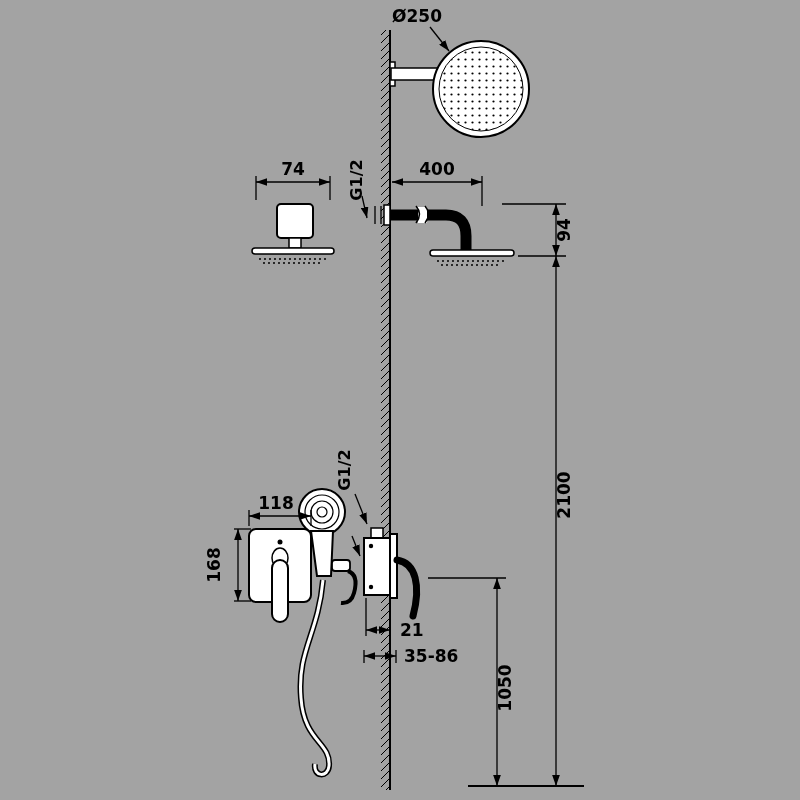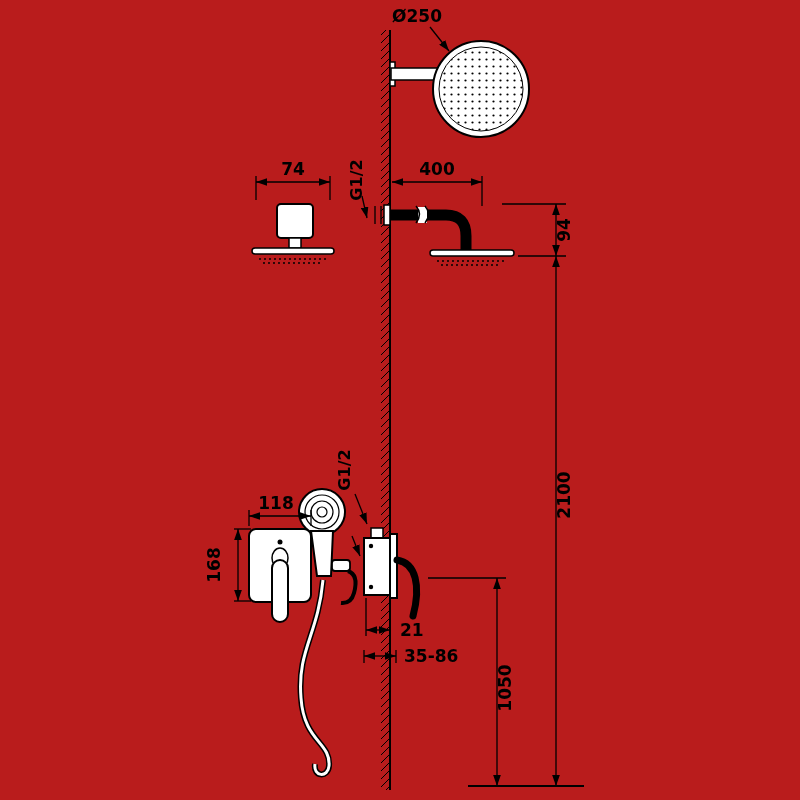--- a/index.html
+++ b/index.html
@@ -1,16 +1,16 @@
 <!DOCTYPE html>
 <html><head>
 <meta charset="utf-8">
 <style>
   html,body{margin:0;padding:0;background:#fff;}
-  .stage{width:800px;height:800px;background:#b91c1c;position:relative;font-family:"DejaVu Sans","Liberation Sans",sans-serif;}
+  .stage{width:800px;height:800px;background:#a3a3a3;position:relative;font-family:"DejaVu Sans","Liberation Sans",sans-serif;}
   svg{display:block;}
   text{font-family:"DejaVu Sans","Liberation Sans",sans-serif;font-weight:bold;font-size:17px;fill:#000;}
   .t16{font-size:16px;}
 </style>
 </head>
 <body>
 
 <div class="stage">
 <svg width="800" height="800" viewBox="0 0 800 800">
   <defs>

